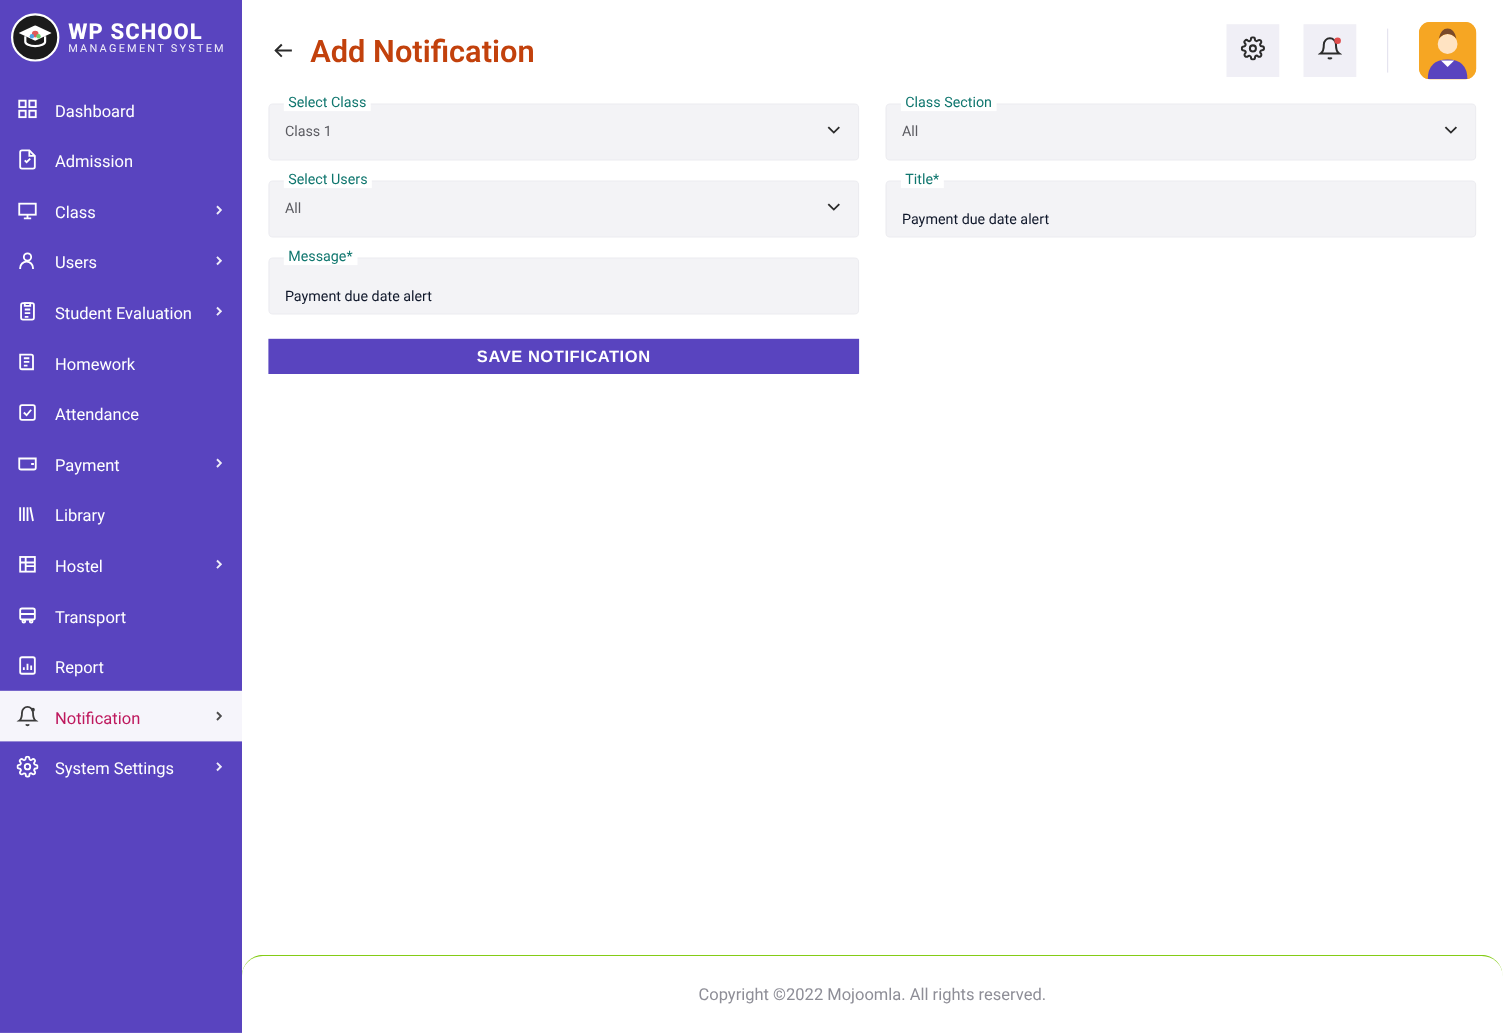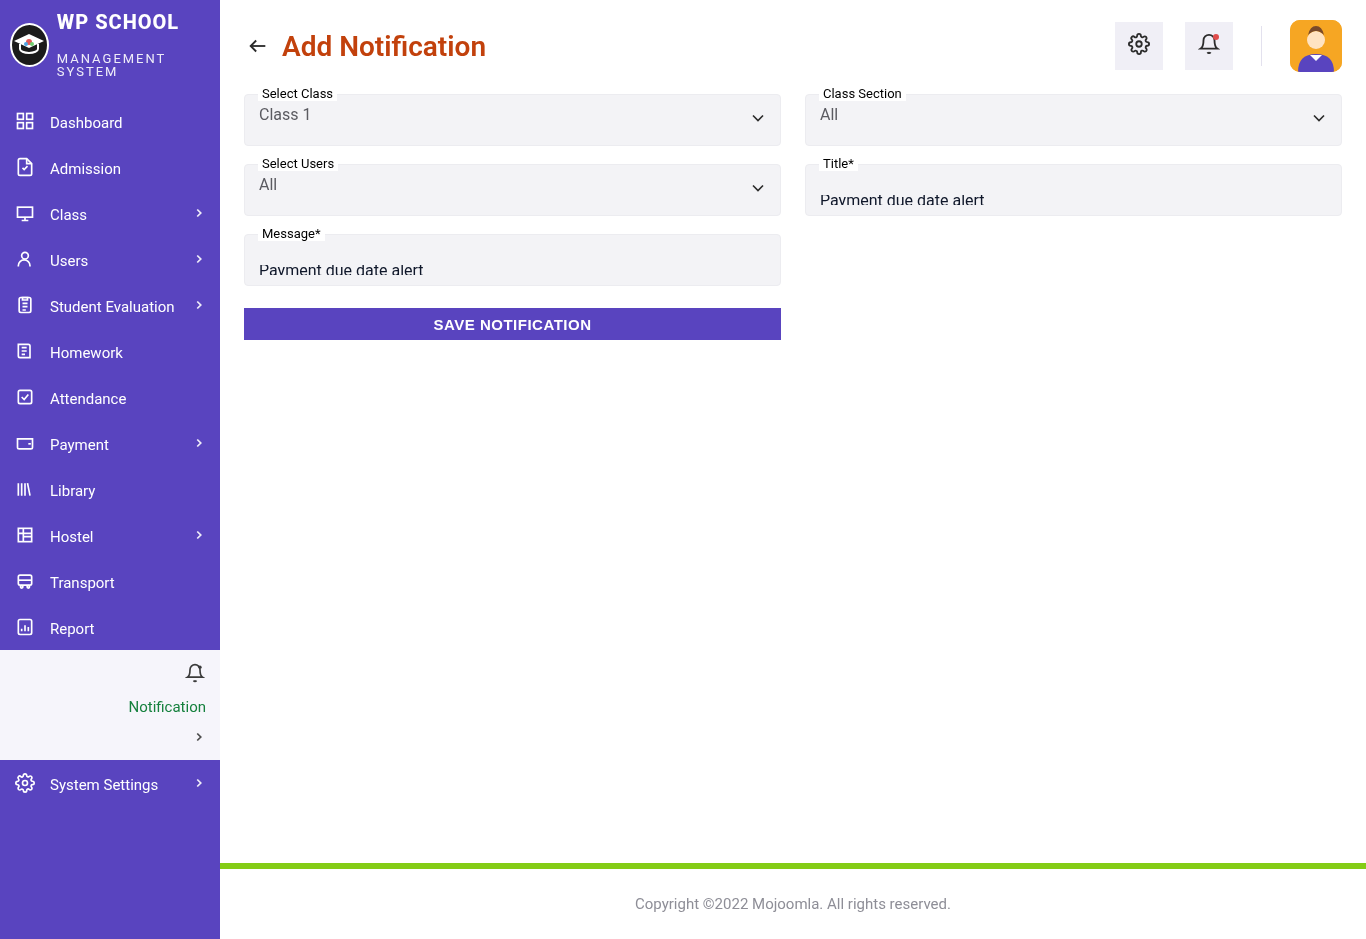--- a/index.html
+++ b/index.html
@@ -5,57 +5,57 @@
   * { box-sizing: border-box; margin: 0; padding: 0; }
   body { font-family: -apple-system, BlinkMacSystemFont, "Segoe UI", Roboto, "Helvetica Neue", Arial, sans-serif; background: #fff; color: #333; width: 1366px; height: 939px; overflow: hidden; }
   .app { display: flex; width: 100%; height: 100%; }
 
   
   .sidebar { width: 220px; background: #5944bf; color: #fff; display: flex; flex-direction: column; }
   .logo { display: flex; align-items: center; padding: 12px 10px 12px 10px; gap: 8px; }
   .logo-circle { width: 44px; height: 44px; border-radius: 50%; background: #1b1b1b; border: 2px solid #fff; display: flex; align-items: center; justify-content: center; position: relative; }
   .logo-text { display: flex; flex-direction: column; line-height: 1; }
   .logo-title { font-weight: 800; font-size: 20px; letter-spacing: 1px; }
-  .logo-sub { font-size: 13px; letter-spacing: 2px; opacity: .9; margin-top: 20px; }
+  .logo-sub { font-size: 10px; letter-spacing: 2px; opacity: .9; margin-top: 2px; }
 
   .nav { flex: 1; padding-top: 8px; }
   .nav-item { display: flex; align-items: flex-end; padding: 12px 14px; gap: 14px; cursor: pointer; font-size: 15px; position: relative; }
   .nav-item .lbl { flex: 1; }
   .nav-item .chev { opacity: .9; }
-  .nav-item.active { background: #f6f5fb; color: #15803d; flex-direction: column; }
+  .nav-item.active { background: #f6f5fb; color: #be185d; }
   .nav-item.active svg { }
   .nav-ico { width: 22px; height: 22px; display:flex; align-items:center; justify-content:center; }
 
   
   .main { flex: 1; display: flex; flex-direction: column; }
   .header { display: flex; align-items: center; padding: 20px 24px 4px 24px; gap: 10px; }
   .back-btn { width: 28px; height: 28px; display:flex; align-items:center; justify-content:center; cursor: pointer; }
   .title { font-size: 28px; font-weight: 600; color: #c2410c; }
   .header-spacer { flex:1; }
   .icon-btn { width: 48px; height: 48px; background: #f0eff6; display:flex; align-items:center; justify-content:center; cursor:pointer; position: relative; }
   .icon-btn + .icon-btn { margin-left: 12px; }
   .divider-v { width: 1px; height: 40px; background: #e3e1ee; margin: 0 18px; }
   .avatar { width: 52px; height: 52px; border-radius: 10px; background: #f6a623; overflow: hidden; display:flex; align-items:flex-end; justify-content:center; }
   .notif-dot { position:absolute; top:12px; right:14px; width:6px; height:6px; border-radius:50%; background:#e04c4c; }
 
   .content { padding: 18px 24px; flex:1; }
   .section-title { font-size: 14px; font-weight: 700; color: #aeaeb3; letter-spacing: .3px; margin-bottom: 14px; }
 
   .form-grid { display: grid; grid-template-columns: 1fr 1fr; gap: 18px 24px; }
   .field { position: relative; }
-  .field .floating { font-size: 13px; color: #000000; background: #fff; padding: 0 4px; position:absolute; top:-8px; left:14px; z-index:2; }
-  .control { width:100%; height: 52px; background: #f3f3f6; border: 1px solid #ececf0; border-radius: 4px; padding: 10px 14px; font-size: 16px; color: #5b5b61; display:flex; position:relative; }
+  .field .floating { font-size: 13px; color: #0f766e; background: #fff; padding: 0 4px; position:absolute; top:-8px; left:14px; z-index:2; }
+  .control { width:100%; height: 52px; background: #f3f3f6; border: 1px solid #ececf0; border-radius: 4px; padding: 10px 14px; font-size: 13px; color: #5b5b61; display:flex; align-items:center; position:relative; }
   .control .val { flex:1; }
   .control .dd { position:absolute; right:12px; top:50%; transform:translateY(-50%); cursor:pointer; }
   .control.input input, .control.input textarea { border:none; background:transparent; width:100%; font: inherit; color:#0f172a; outline:none;margin-top:20px; }
   .col-span-1 { grid-column: span 1; }
 
   .save-btn { margin-top: 22px; width: calc(50% - 12px); height: 32px; background: #5944bf; color: #fff; font-weight: 700; letter-spacing: .5px; border:none; cursor:pointer; font-size: 15px; }
 
-  .footer { padding: 26px; text-align: center; color: #8e8e97; border-top: 6px solid #84cc16; font-size: 15px; }
+  .footer { padding: 26px; text-align: center; color: #8e8e97; border-top: 1px solid #84cc16; font-size: 15px; border-radius: 19px; }
 
   
   .nav-item svg { stroke: #fff; }
   .nav-item.active svg { stroke: #3b3b3b; }
 </style>
 </head>
 <body>
 
 <div class="app">
 

